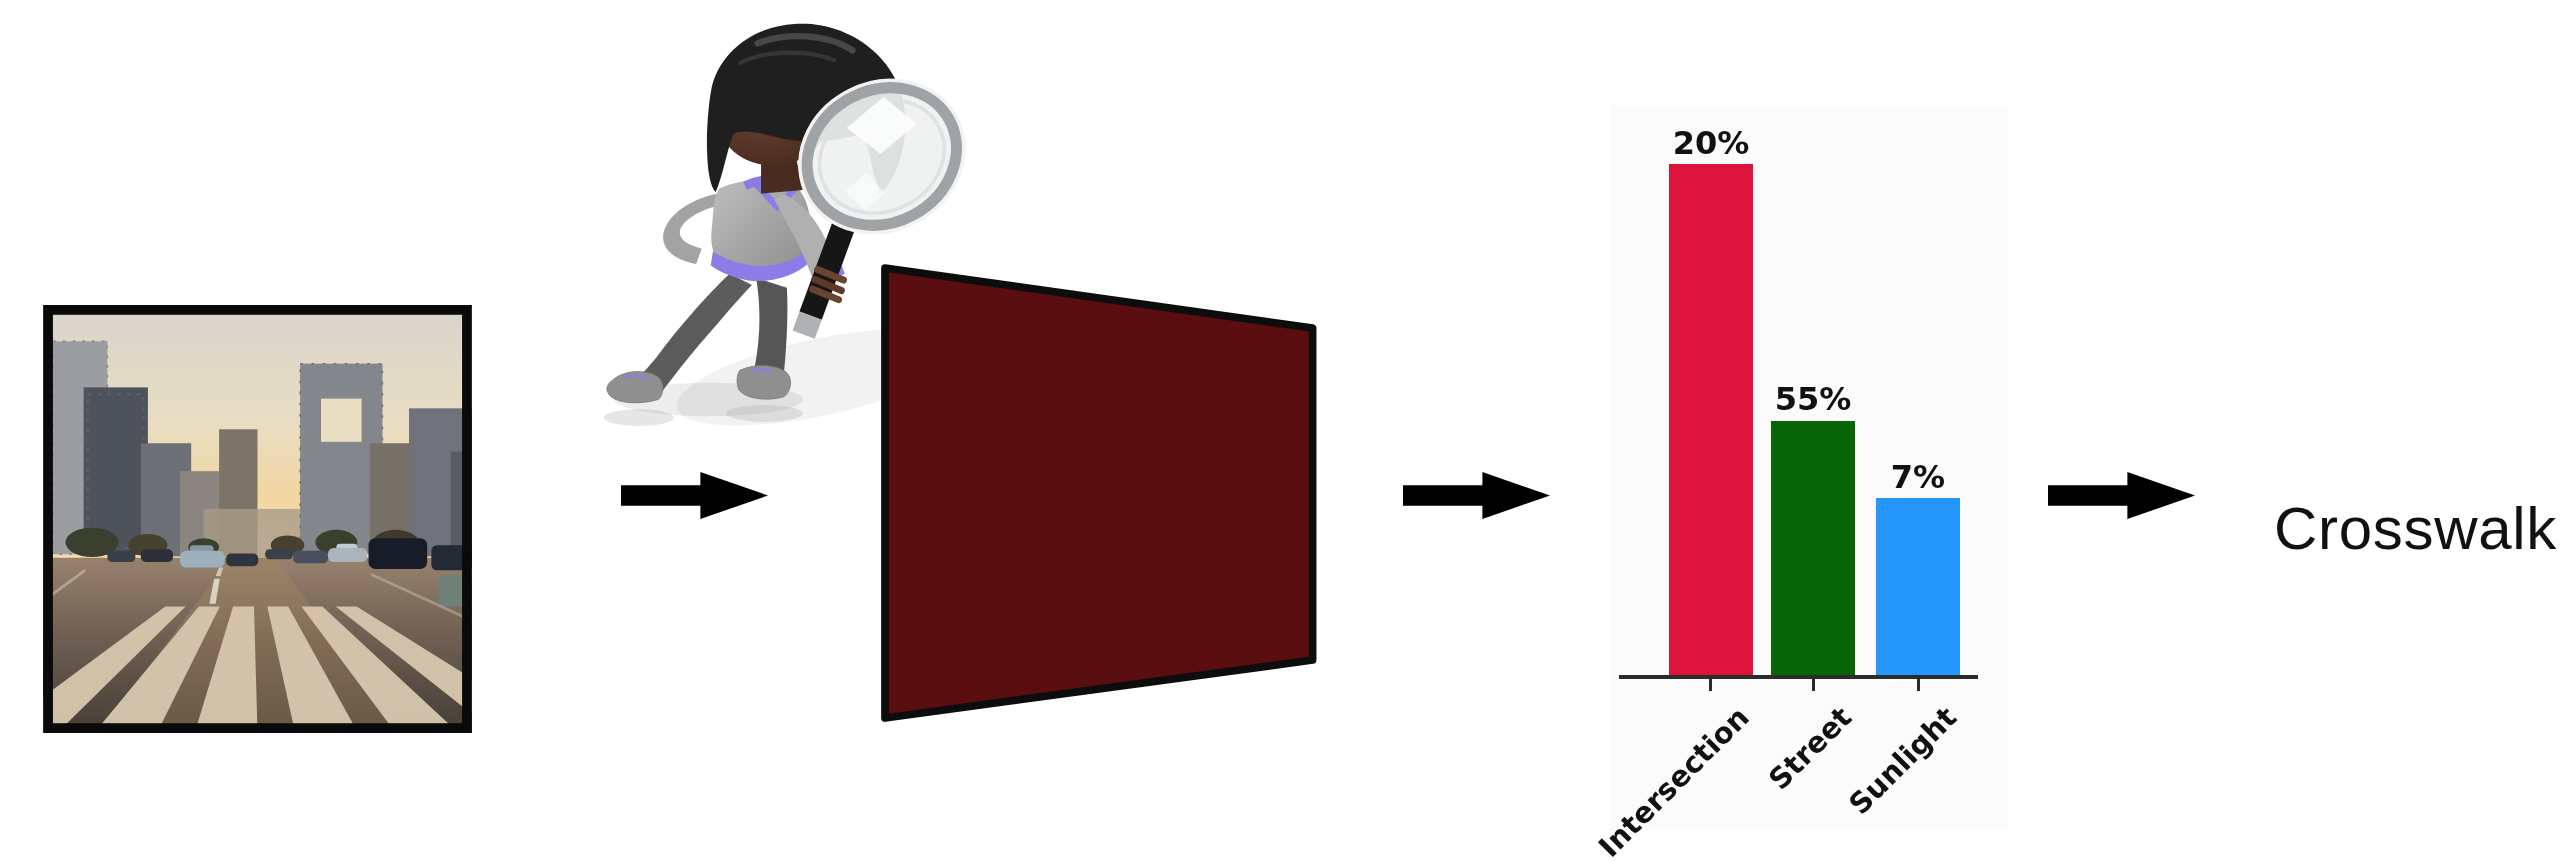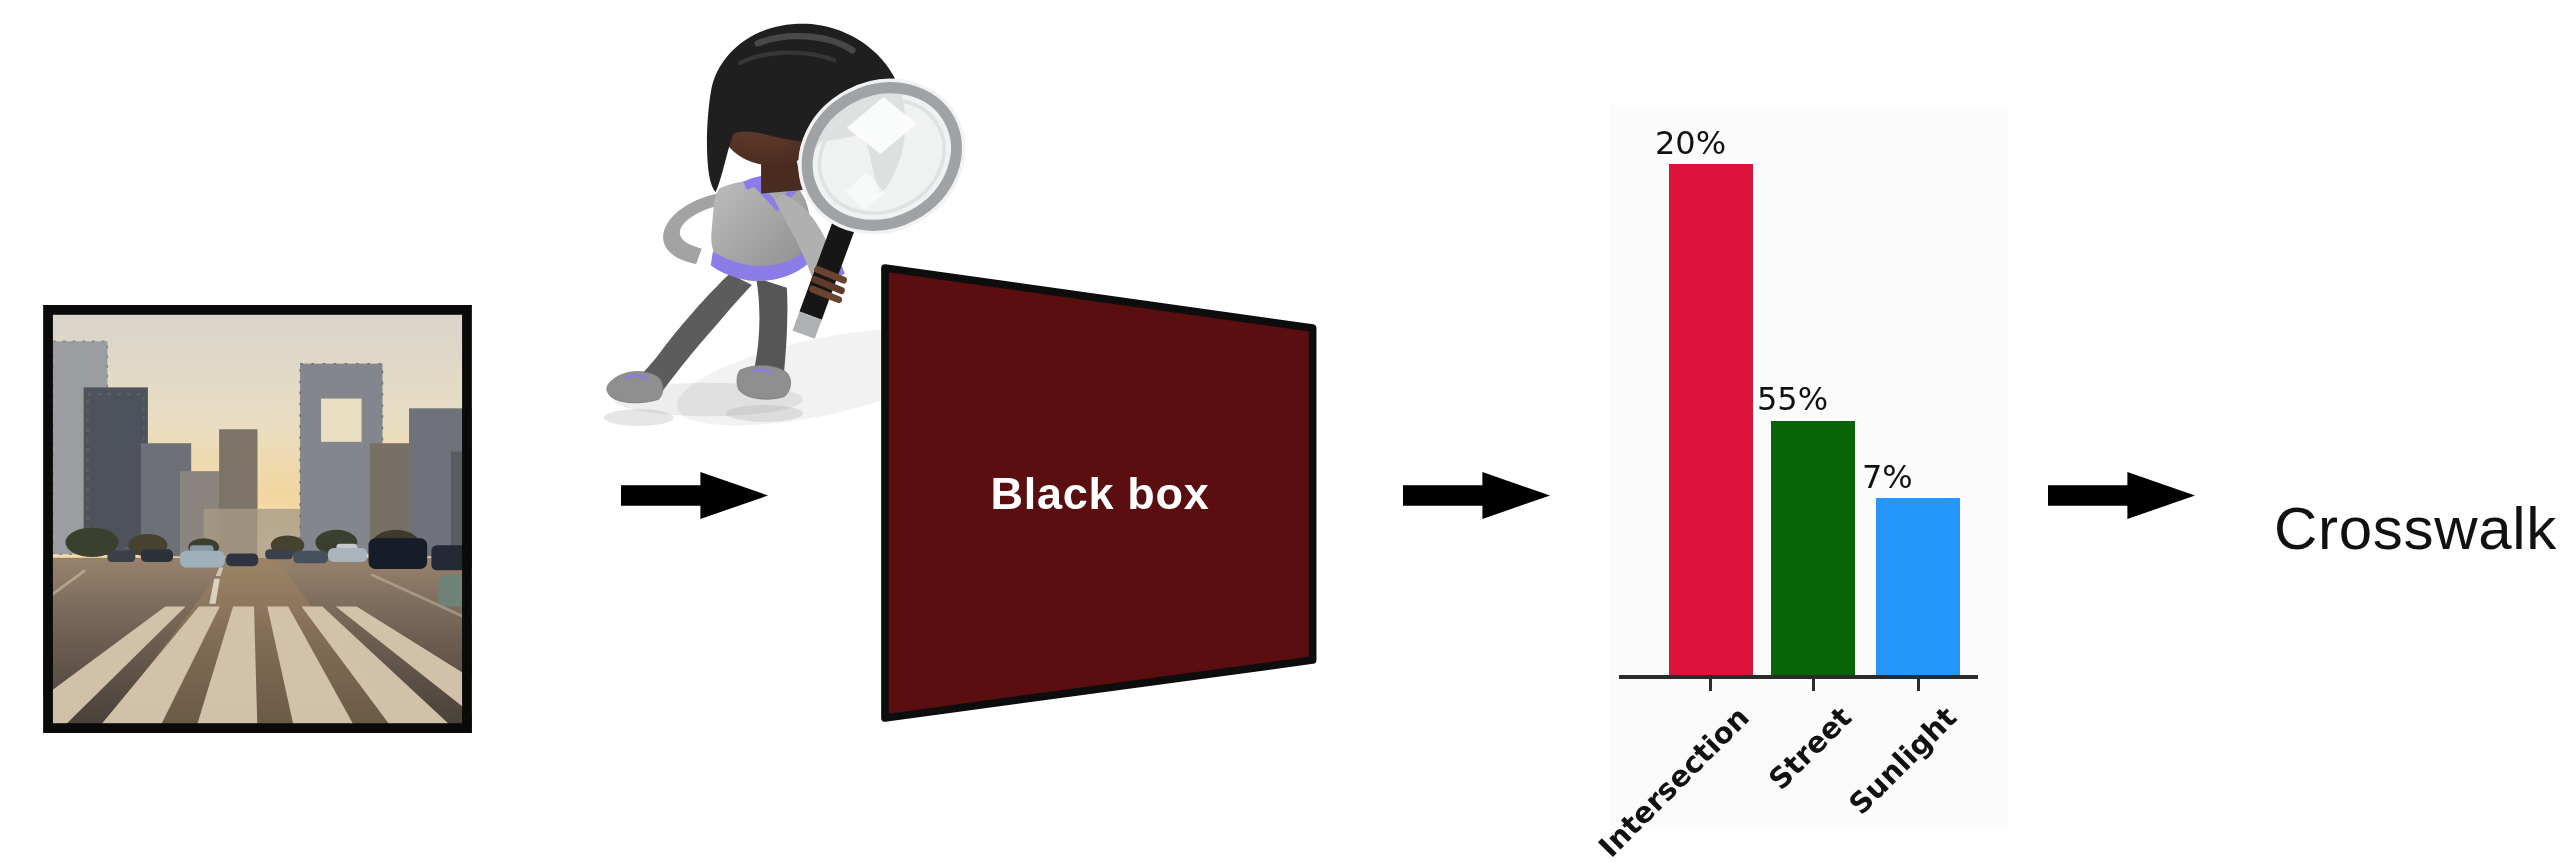--- a/index.html
+++ b/index.html
@@ -23,21 +23,21 @@
   .block-arrow{width:147px;height:49px;background:#000000;
     clip-path:polygon(0% 29%,54% 29%,54% 2%,100% 50%,54% 98%,54% 71%,0% 71%);}
   .arrow1{left:621px;top:471px;}
   .arrow2{left:1403px;top:471px;}
   .arrow3{left:2048px;top:471px;}
 
   
   .chart{left:1606px;top:98px;width:405px;height:764px;font-family:"DejaVu Sans",sans-serif;}
   .chart-panel{position:absolute;left:3.5px;top:7px;width:398px;height:726px;background:#fbfbfb;}
   .bar{position:absolute;}
-  .val-label{position:absolute;font-size:32px;font-weight:normal;color:#111111;}
+  .val-label{position:absolute;text-align:center;font-size:32px;font-weight:bold;color:#111111;}
   .x-axis{position:absolute;}
   .x-tick{position:absolute;}
   .tick-label{position:absolute;font-size:29px;font-weight:bold;color:#111111;white-space:nowrap;
     transform:rotate(-45deg);transform-origin:top right;}
 
   
   .prediction{left:2262px;top:461px;width:307px;text-align:center;
     font-size:60px;font-weight:400;color:#111111;line-height:63px;letter-spacing:0.7px;margin-top:36px;}
 </style>
 </head>
@@ -181,21 +181,20 @@
         <path d="M316,366 L353,381" stroke="#6b4430" stroke-width="10" stroke-linecap="round"></path>
         <path d="M312,380 L350,396" stroke="#5d3a29" stroke-width="10" stroke-linecap="round"></path>
         <path d="M309,394 L346,409" stroke="#6b4430" stroke-width="10" stroke-linecap="round"></path>
       </g>
     </svg>
   </div>
 
   <svg class="abs blackbox-svg" width="443" height="464" viewBox="0 0 634 664">
     <polygon points="10,10 622,96 622,571 10,654" stroke="#0d0d0d" stroke-width="11" stroke-linejoin="round" fill="#5a0e10"></polygon>
   </svg>
-  <div class="abs blackbox-label">Black box</div>
 
   <div class="abs block-arrow arrow1"></div>
   <div class="abs block-arrow arrow2"></div>
   <div class="abs block-arrow arrow3"></div>
 
   <div class="abs chart">
     <div class="chart-panel"></div>
   <div class="bar" style="left: 63px; top: 66px; width: 84px; height: 513px; background: rgb(220, 20, 60);"></div>
       <div class="val-label" style="left: 49px; top: 26px; width: 112px;">20%</div>
       <div class="x-tick" style="left: 103px; top: 581px; width: 2.8px; height: 12px; background: rgb(43, 43, 43);"></div>

